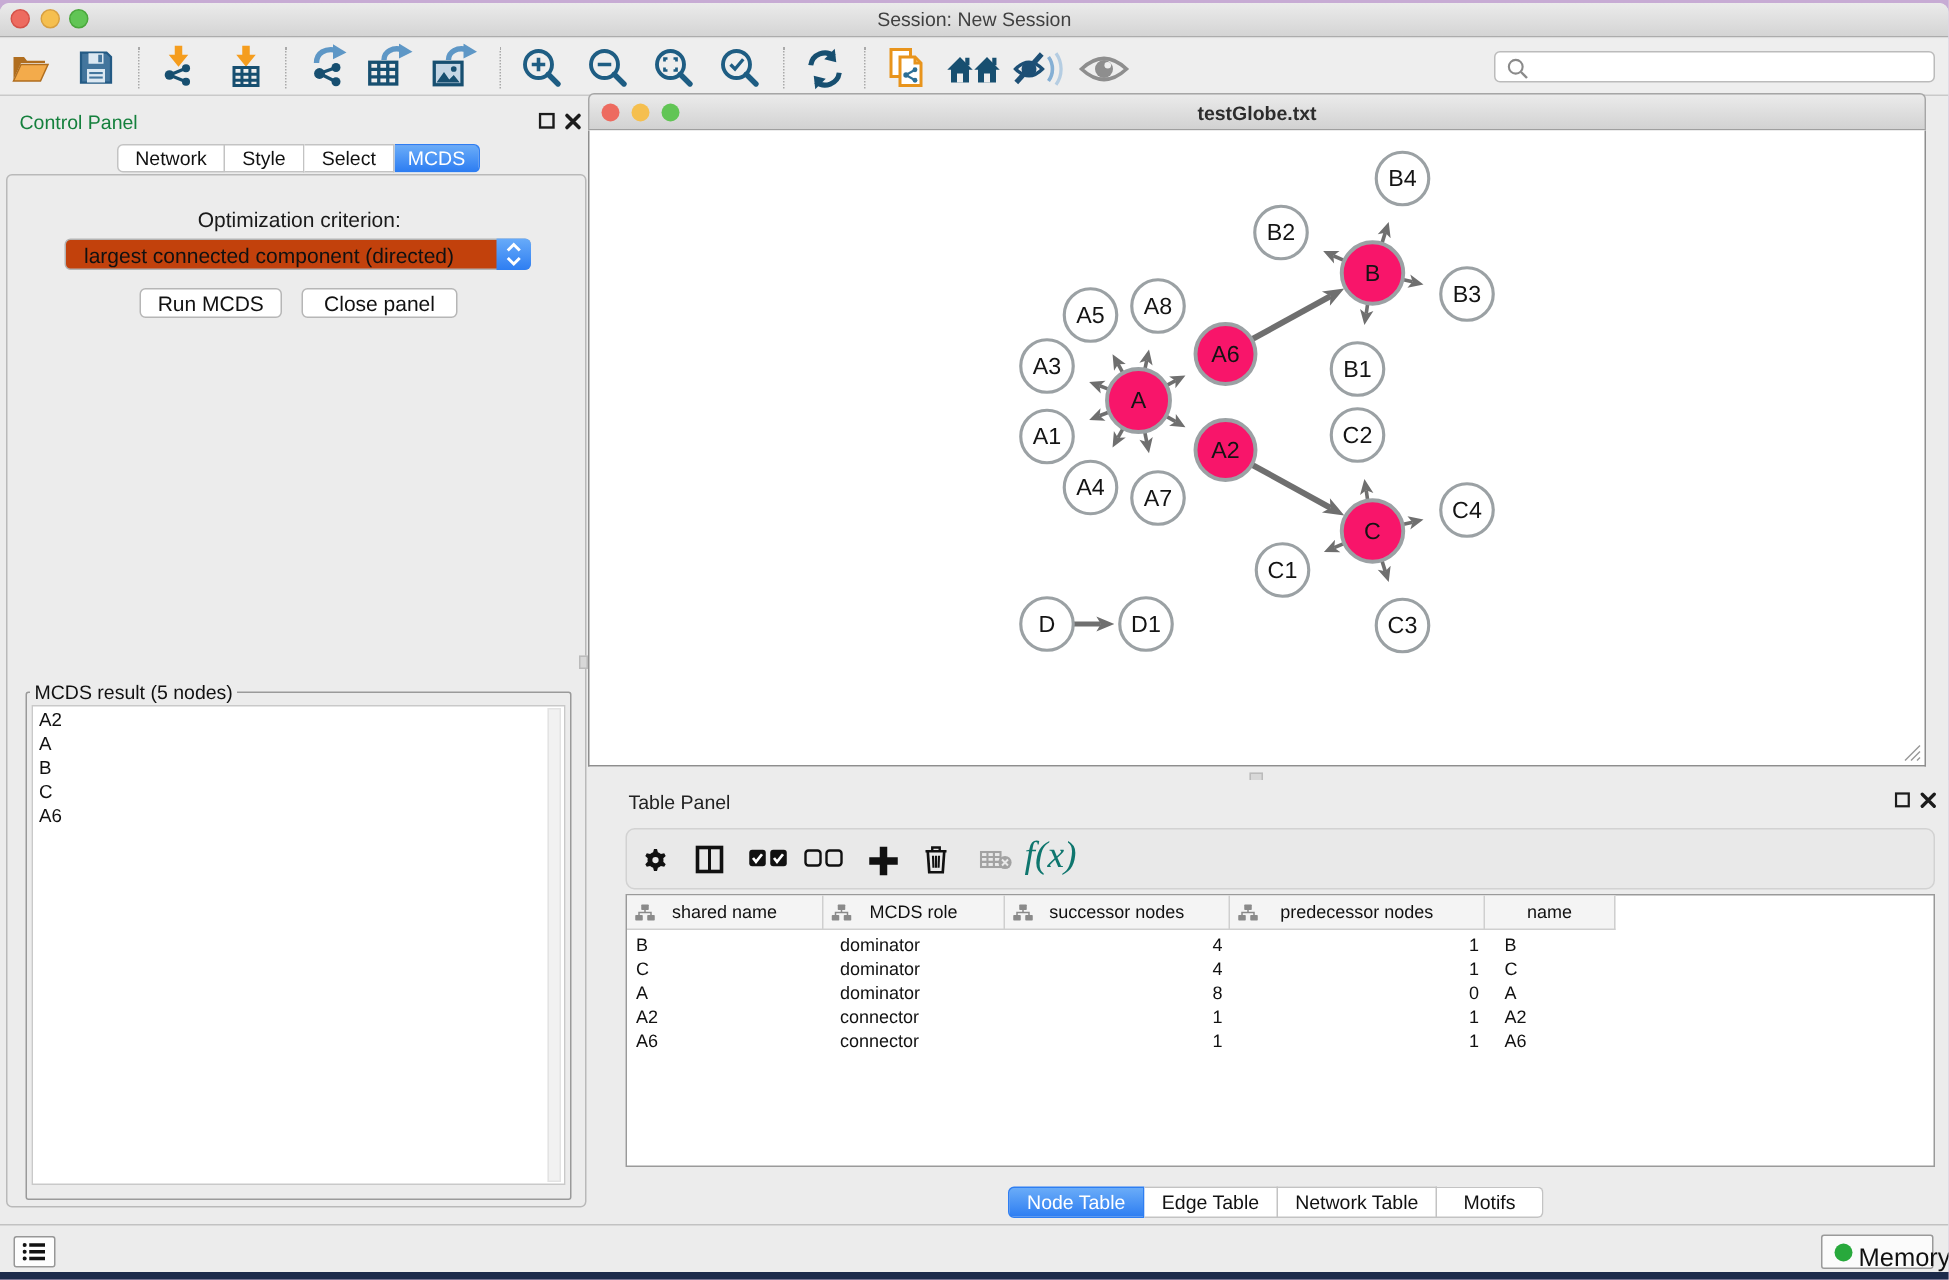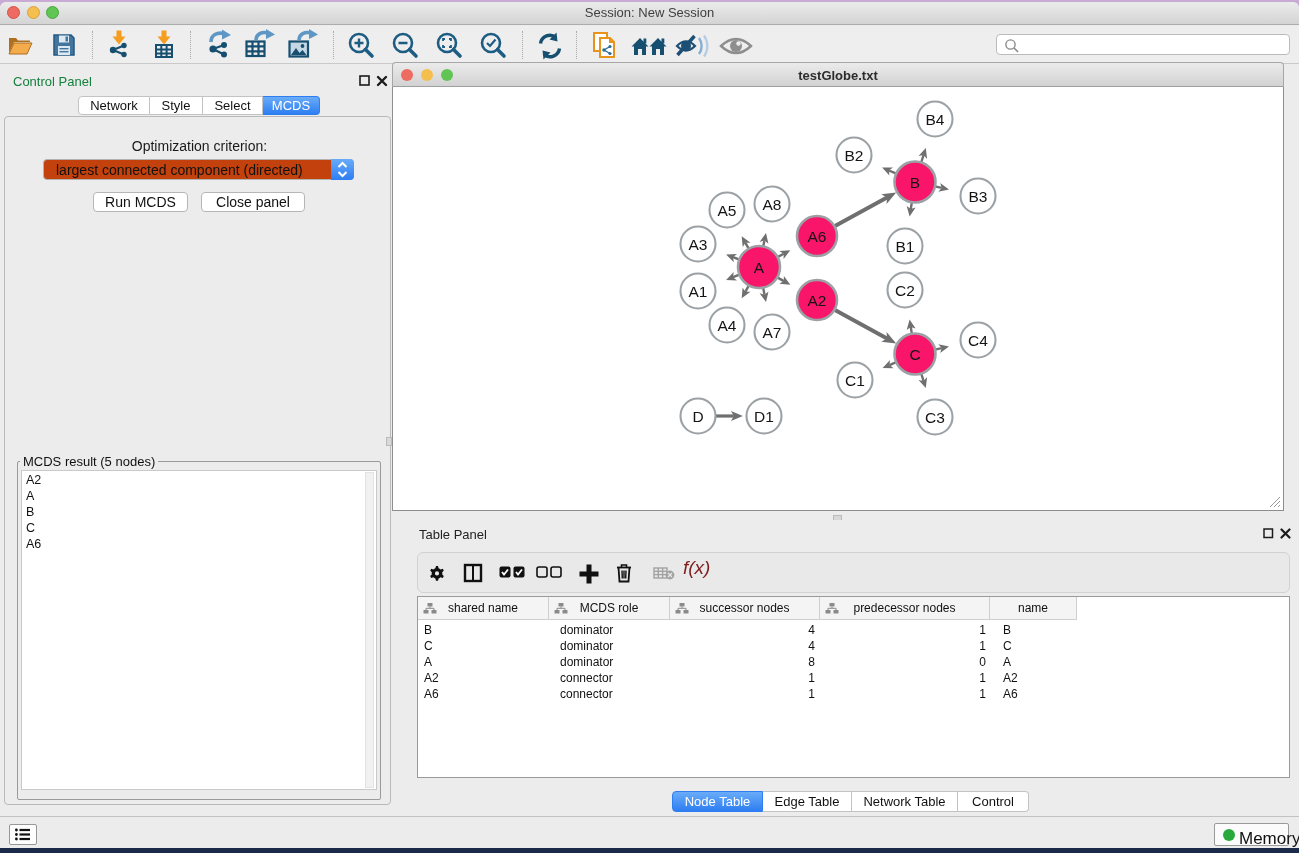--- a/index.html
+++ b/index.html
@@ -380,21 +380,21 @@
       <g fill="none" stroke="#a2a2a2" stroke-width="1.4">
         <rect x="1" y="1" width="13" height="10"></rect>
         <line x1="1" y1="4.3" x2="14" y2="4.3"></line>
             <line x1="1" y1="7.6" x2="14" y2="7.6"></line>
         <line x1="5.3" y1="1" x2="5.3" y2="11"></line>
             <line x1="9.6" y1="1" x2="9.6" y2="11"></line>
       </g>
       <circle cx="17" cy="8" r="4.4" fill="#a2a2a2"></circle>
       <path d="M15 6 L19 10 M19 6 L15 10" stroke="#e9e9e9" stroke-width="1.3"></path>
     </svg>
-    <div class="abs" style="left:265px;top:4px;font-family:Liberation Sans, sans-serif;font-style:italic;font-size:19px;color:#7f1d1d;">f(x)</div>
+    <div class="abs" style="left:265px;top:4px;font-family:Liberation Serif, serif;font-style:italic;font-size:25px;color:#0f766e;">f(x)</div>
   </div>
   <div id="tablebox">
     <div class="thead" style="width:659px;">
       <div class="hcol" style="left:0;width:131px;">shared name</div>
       <div class="hcol" style="left:131px;width:121px;">MCDS role</div>
       <div class="hcol" style="left:252px;width:150px;">successor nodes</div>
       <div class="hcol" style="left:402px;width:170px;">predecessor nodes</div>
       <div class="hcol" style="left:572px;width:87px;border-right:1px solid #cfcfcf;text-align:center;">name</div>
       <svg class="hico" style="left:5px" width="14" height="13" viewBox="0 0 14 13">
             <use href="#treeico"></use>
@@ -442,21 +442,21 @@
     <div class="trow" style="left:585px;top:25px;">B</div>
     <div class="trow" style="left:585px;top:41px;">C</div>
     <div class="trow" style="left:585px;top:57px;">A</div>
     <div class="trow" style="left:585px;top:73px;">A2</div>
     <div class="trow" style="left:585px;top:89px;">A6</div>
   </div>
   <div class="btabs">
     <div class="btab first" style="width:91px;background:linear-gradient(#6aacf8,#2e7ef2);border-color:#2e7ef2;color:#fff;border-radius:4px 0 0 4px;border-left:1px solid #2e7ef2;">Node Table</div>
     <div class="btab" style="width:89px;">Edge Table</div>
     <div class="btab" style="width:106px;">Network Table</div>
-    <div class="btab" style="width:71px;border-radius:0 4px 4px 0;">Control</div>
+    <div class="btab" style="width:71px;border-radius:0 4px 4px 0;">Motifs</div>
   </div>
 </div>
 <div id="statusbar">
   <div class="abs" style="left:9px;top:7px;width:28px;height:21px;background:#fdfdfd;border:1px solid #979797;border-radius:2px;">
     <svg class="abs" style="left:5px;top:3px" width="16" height="13" viewBox="0 0 16 13">
       <g stroke="#111" stroke-width="2.2">
         <line x1="4.5" y1="2" x2="15" y2="2"></line>
             <line x1="4.5" y1="6.5" x2="15" y2="6.5"></line>
             <line x1="4.5" y1="11" x2="15" y2="11"></line>
       </g>

